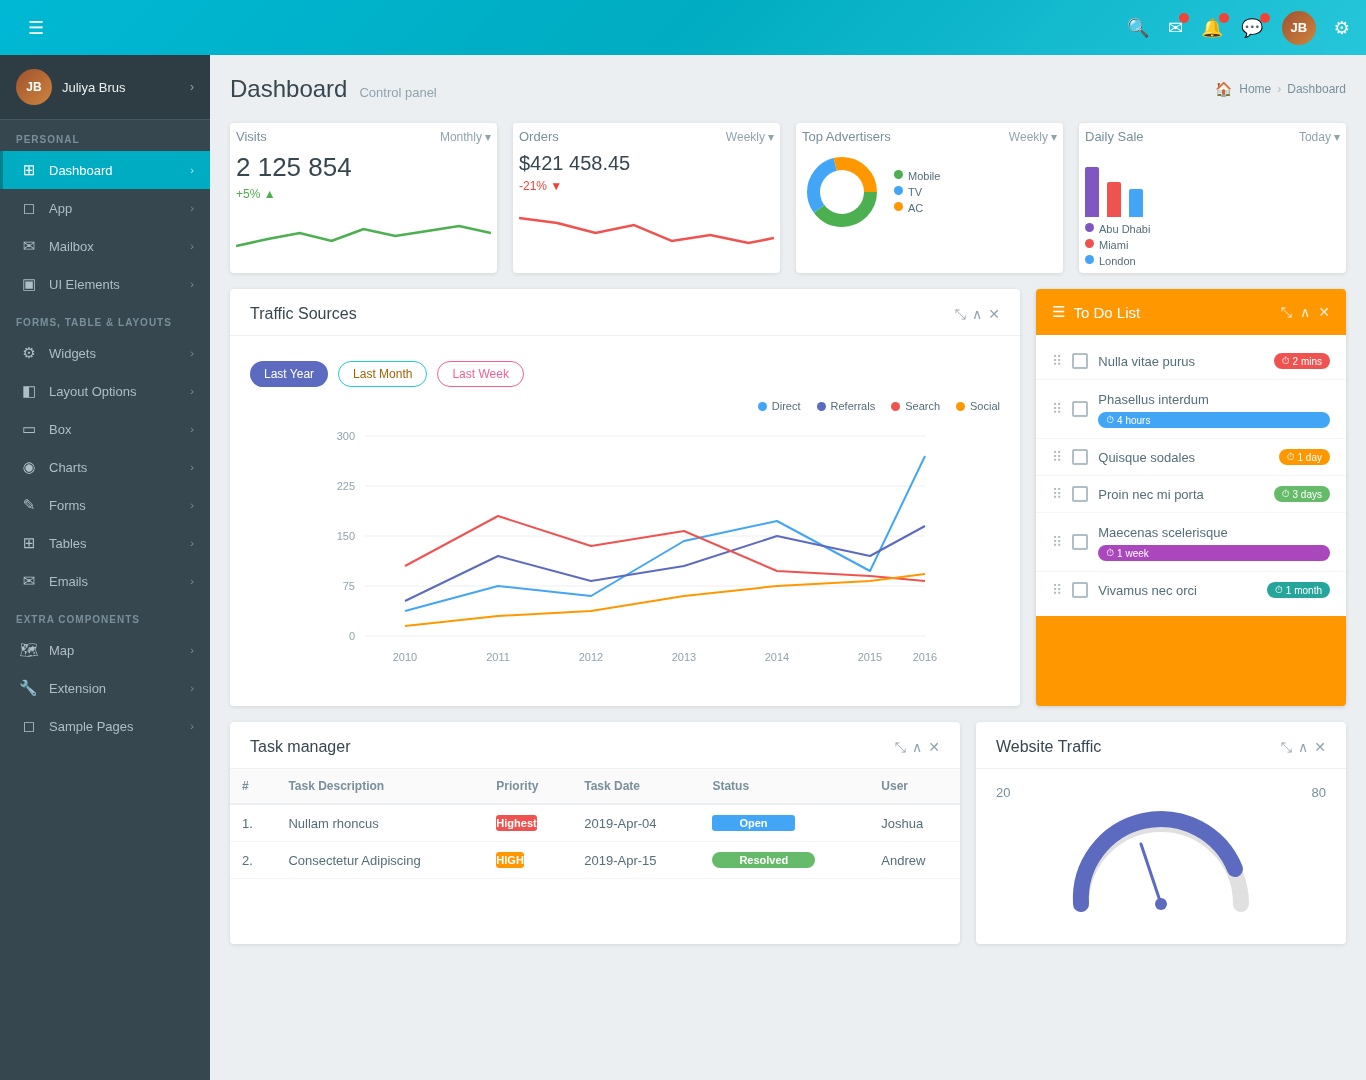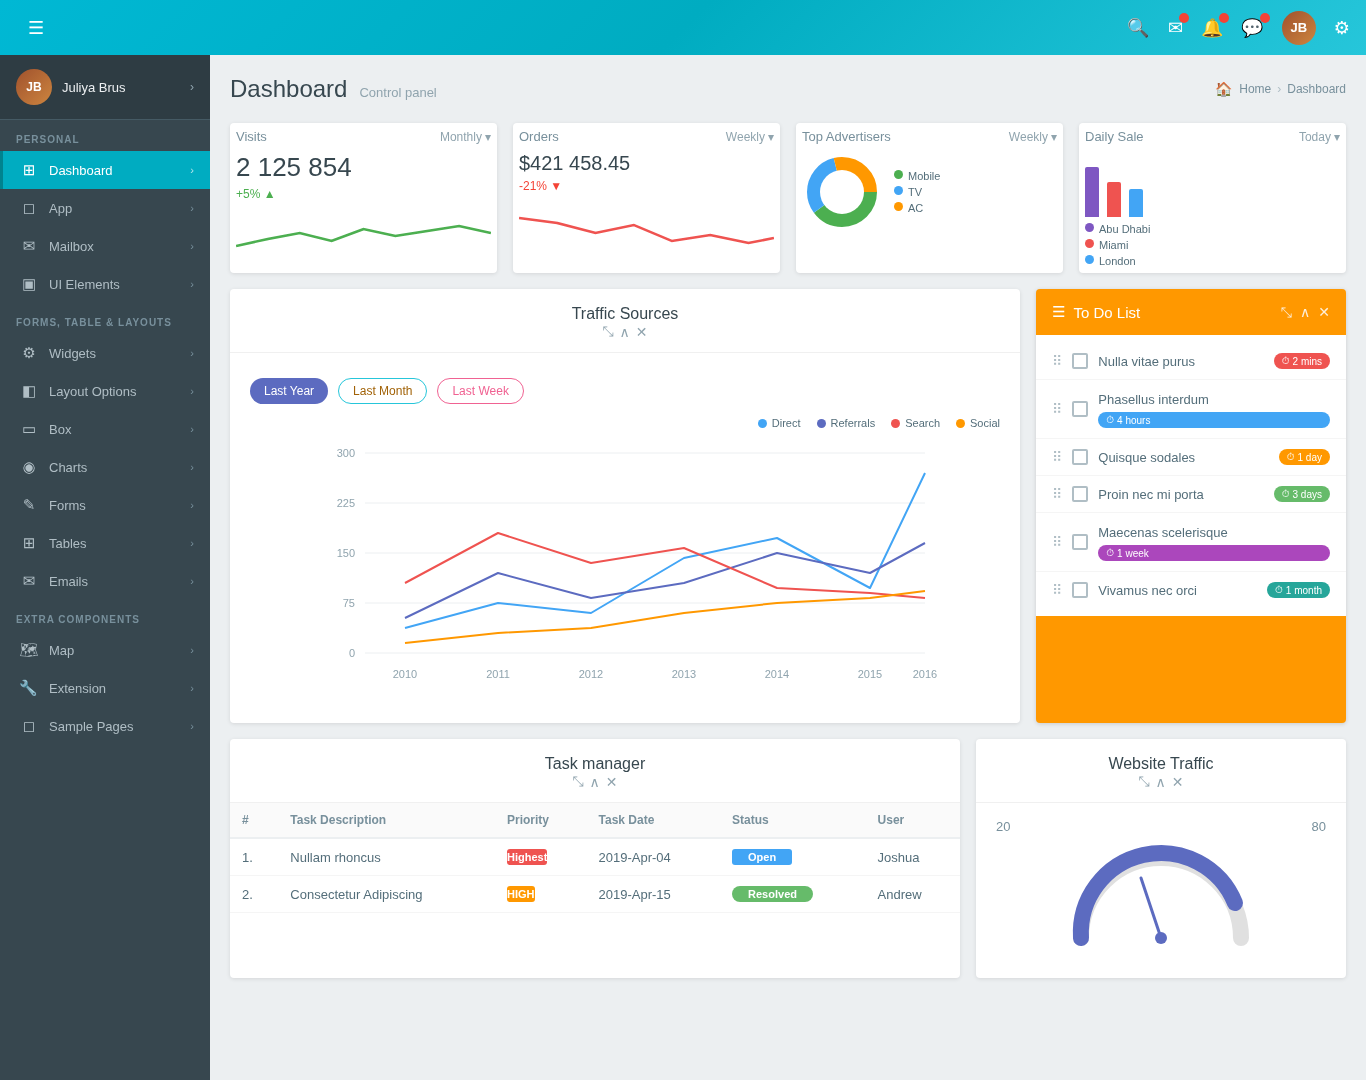--- a/index.html
+++ b/index.html
@@ -64,21 +64,21 @@
 
     
     .stat-card-donut { display: flex; align-items: center; gap: 12px; }
     .donut-legend { font-size: 11px; color: #546e7a; display: flex; flex-direction: column; gap: 4px; }
     .donut-legend-item { display: flex; align-items: flex-start; gap: 5px; }
     .donut-dot { width: 9px; height: 9px; border-radius: 50%; flex-shrink: 0; }
 
     
     .middle-row { display: grid; grid-template-columns: 1fr 310px; gap: 16px; margin-bottom: 16px; }
     .card { background: white; border-radius: 4px; box-shadow: 0 1px 4px rgba(0,0,0,0.1); }
-    .card-header { display: flex; align-items: center; justify-content: space-between; padding: 16px 20px 12px; border-bottom: 1px solid #f0f0f0; flex-direction: column; }
+    .card-header { display: flex; align-items: center; justify-content: space-between; padding: 16px 20px 12px; border-bottom: 1px solid #f0f0f0; }
     .card-title { font-size: 16px; font-weight: 500; color: #37474f; }
     .card-controls { display: flex; gap: 6px; align-items: center; }
     .card-control-icon { color: #90a4ae; cursor: pointer; font-size: 14px; }
     .card-body { padding: 16px 20px; }
 
     
     .chart-filters { display: flex; gap: 10px; margin-bottom: 16px; }
     .filter-btn { padding: 5px 14px; border-radius: 20px; font-size: 12px; font-weight: 500; cursor: pointer; border: none; }
     .filter-btn.active-blue { background: #5c6bc0; color: white; }
     .filter-btn.outline-teal { background: transparent; border: 1.5px solid #26c6da; color: #a16207; }
@@ -110,21 +110,21 @@
     .bottom-row { display: grid; grid-template-columns: 1fr 370px; gap: 16px; }
 
     
     .table-wrapper { overflow-x: auto; }
     table { width: 100%; border-collapse: collapse; font-size: 13px; }
     table th { text-align: left; padding: 10px 12px; color: #78909c; font-weight: 600; font-size: 12px; border-bottom: 2px solid #eceff1; background: #fafafa; }
     table td { padding: 10px 12px; color: #546e7a; border-bottom: 1px solid #f5f5f5; vertical-align: middle; }
     .priority-badge { display: inline-block; padding: 2px 0; border-radius: 3px; font-size: 11px; font-weight: 600; color: white; }
     .priority-highest { background: #ef5350; }
     .priority-high { background: #ff9800; }
-    .status-badge { display: inline-block; padding: 2px 16px; border-radius: 3px; font-size: 11px; font-weight: 600; color: white; }
+    .status-badge { display: inline-block; padding: 2px 27px; border-radius: 3px; font-size: 11px; font-weight: 600; color: white; }
     .status-open { background: #42a5f5; }
     .status-resolved { background: #66bb6a; border-radius: 8px; }
 
     
     ::-webkit-scrollbar { width: 5px; height: 5px; }
     ::-webkit-scrollbar-track { background: #eceff1; }
     ::-webkit-scrollbar-thumb { background: #b0bec5; border-radius: 3px; }
   </style>
 </head>
 <body>

